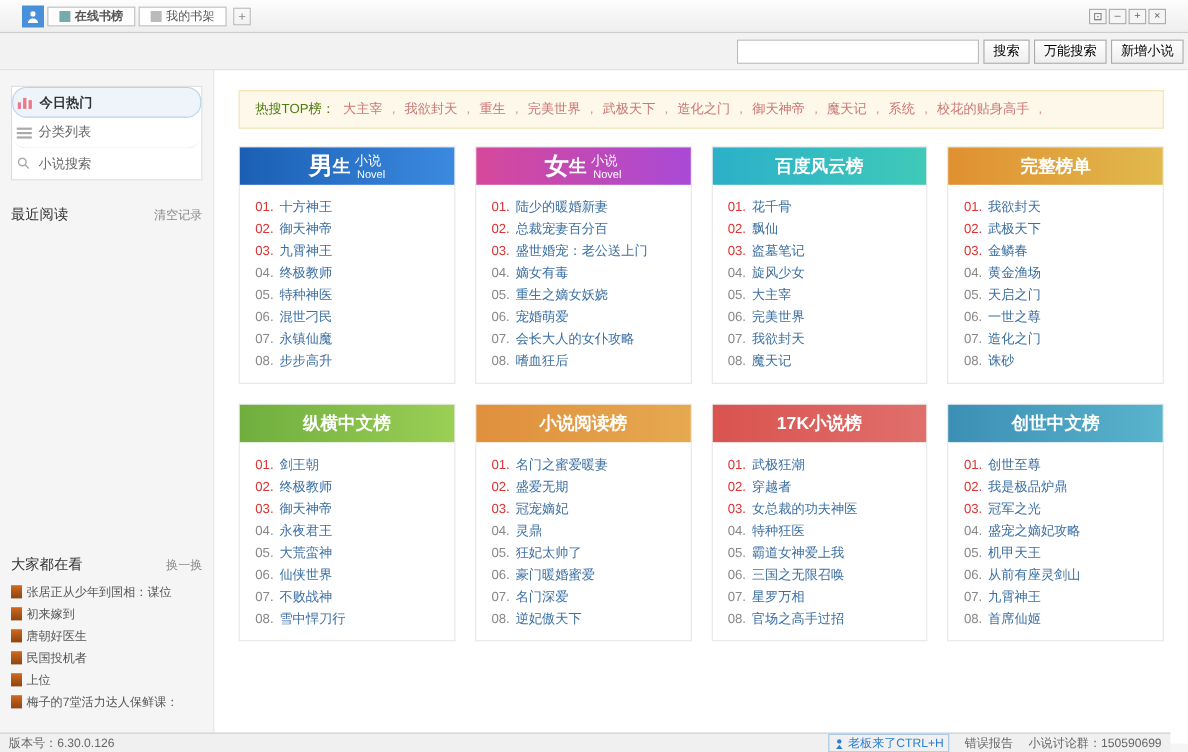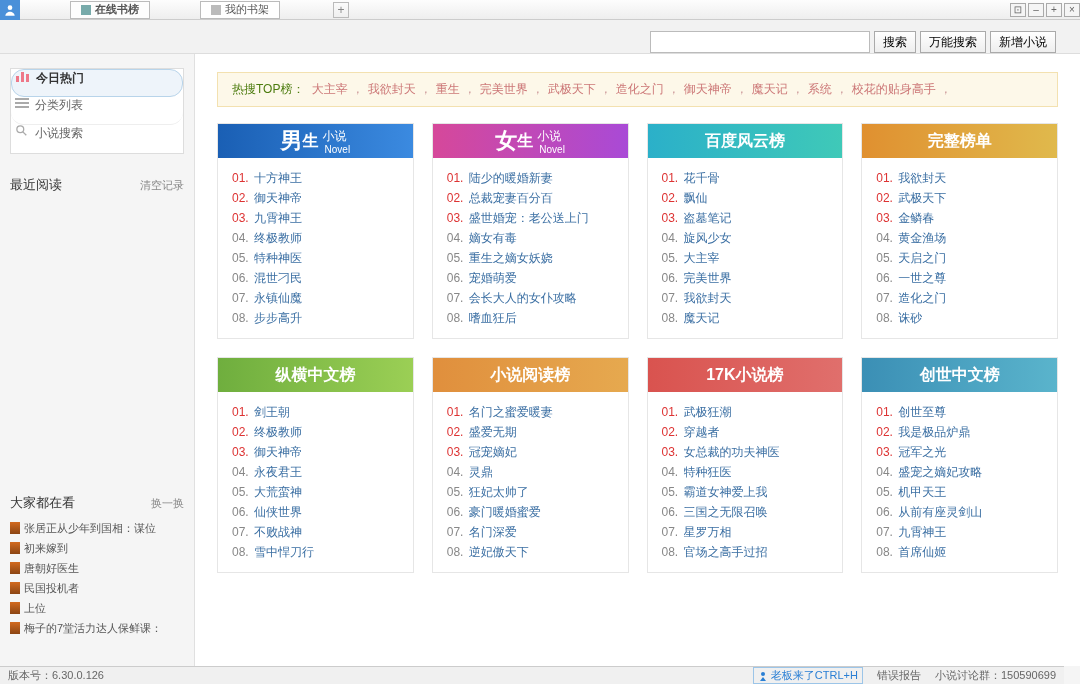--- a/index.html
+++ b/index.html
@@ -1,35 +1,35 @@
 <!DOCTYPE html>
 <html><head>
 <meta charset="utf-8">
 <style>
 * { margin: 0; padding: 0; box-sizing: border-box; }
 body { font-family: "Microsoft YaHei", Arial, sans-serif; font-size: 12px; background: #f5f5f5; color: #333; width: 1080px; height: 684px; overflow: hidden; position: relative; }
 
-.topbar { height: 20px; background: linear-gradient(#fdfdfd,#eee); border-bottom: 1px solid #ccc; display: flex; align-items: center; padding: 0 0; gap: 47px; }
+.topbar { height: 30px; background: linear-gradient(#fdfdfd,#eee); border-bottom: 1px solid #ccc; display: flex; align-items: center; padding: 0 20px; }
 .avatar { width: 20px; height: 20px; background: #4a90d9; display: flex; align-items: center; justify-content: center; }
 .avatar svg { width: 14px; height: 14px; }
 .tab { height: 18px; border: 1px solid #bbb; background: #fff; padding: 0 10px; display: flex; align-items: center; margin-left: 3px; font-size: 11px; color: #555; }
 .tab.active { background: #fdfdfd; font-weight: bold; }
 .tab-icon { width: 10px; height: 10px; background: #7aa; margin-right: 4px; }
 .tab-add { width: 16px; height: 16px; border: 1px solid #bbb; margin-left: 6px; display: flex; align-items: center; justify-content: center; color: #888; }
 .win-controls { margin-left: auto; display: flex; gap: 2px; }
 .win-btn { width: 16px; height: 14px; border: 1px solid #aaa; background: #f5f5f5; display: flex; align-items: center; justify-content: center; font-size: 10px; color: #666; }
 
-.searchbar { height: 34px; background: #f2f2f2; border-bottom: 1px solid #ddd; display: flex; align-items: flex-end; justify-content: flex-end; padding: 0 24px; gap: 4px; }
+.searchbar { height: 34px; background: #f2f2f2; border-bottom: 1px solid #ddd; display: flex; align-items: center; justify-content: flex-end; padding: 0 4px; gap: 4px; }
 .search-input { width: 220px; height: 22px; border: 1px solid #bbb; padding: 0 4px; }
 .sbtn { height: 22px; padding: 0 8px; border: 1px solid #aaa; background: linear-gradient(#fff,#eee); font-size: 12px; cursor: pointer; }
 
 .main { display: flex; height: 612px; }
 .sidebar { width: 195px; background: #f5f5f5; border-right: 1px solid #e0e0e0; padding: 14px 10px; }
 .sb-tabs { border: 1px solid #ddd; background: #fff; }
-.sb-tab { height: 28px; display: flex; padding: 0 4px; border-bottom: 1px solid #eee; color: #666; cursor: pointer; border-radius: 13px; }
+.sb-tab { height: 28px; display: flex; align-items: center; padding: 0 4px; border-bottom: 1px solid #eee; color: #666; cursor: pointer; border-radius: 13px; }
 .sb-tab:last-child { border-bottom: none; }
 .sb-tab.active { background: #eef4fa; color: #333; font-weight: bold; border: 1px solid #b8d4ea; }
 .sb-tab-icon { width: 14px; height: 12px; margin-right: 6px; display: inline-block; }
 .sb-section { margin-top: 22px; }
 .sb-title { font-size: 13px; color: #333; margin-bottom: 4px; display: flex; justify-content: space-between; align-items: center; }
 .sb-action { font-size: 11px; color: #888; cursor: pointer; }
 .sb-list { margin-top: 6px; }
 .sb-item { height: 20px; display: flex; align-items: center; color: #555; font-size: 11px; cursor: pointer; white-space: nowrap; overflow: hidden; }
 .book-icon { width: 10px; height: 12px; background: linear-gradient(#d2691e,#8b4513); margin-right: 4px; flex-shrink: 0; }
 

